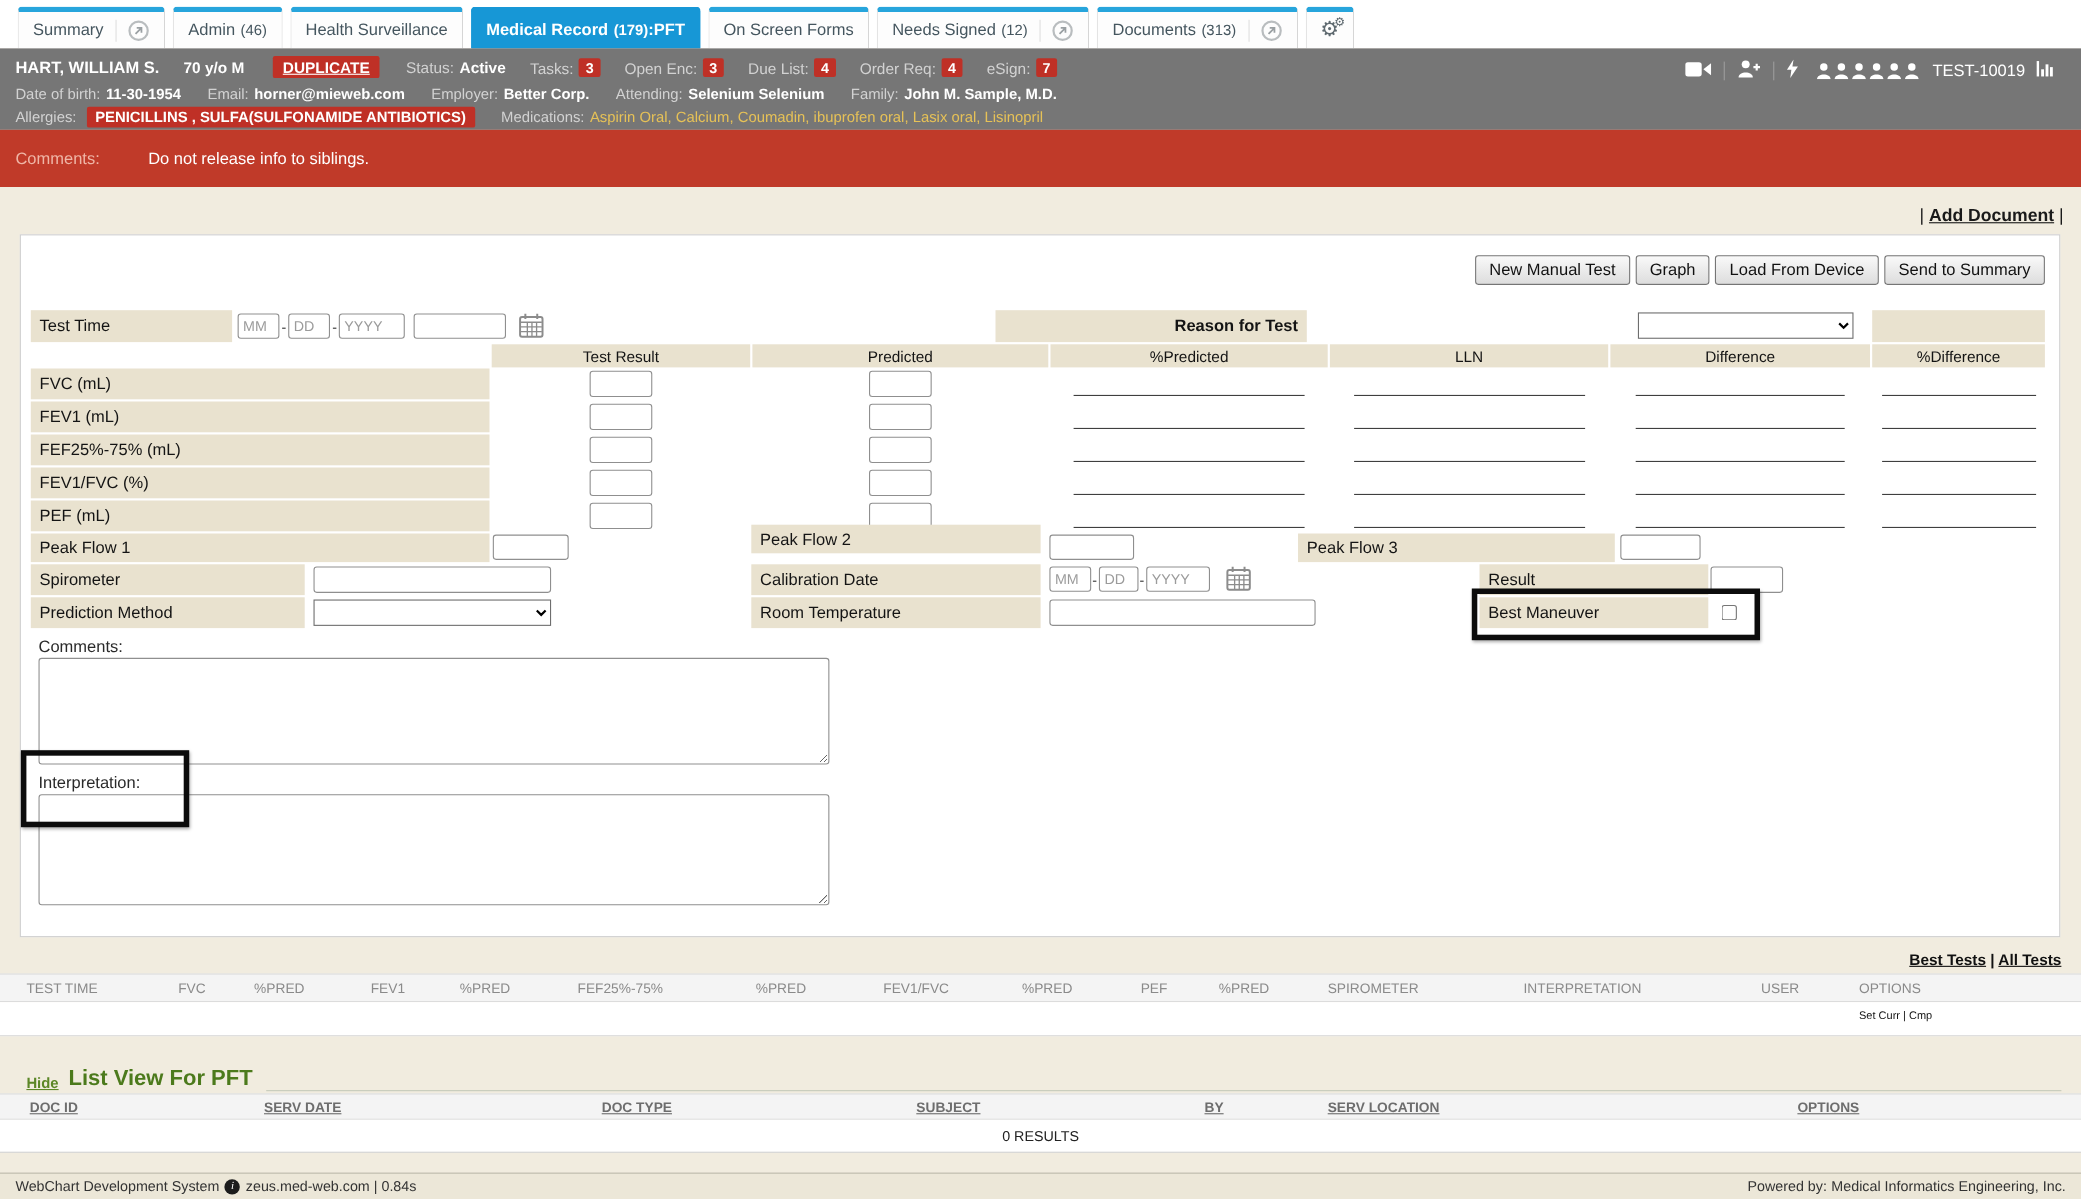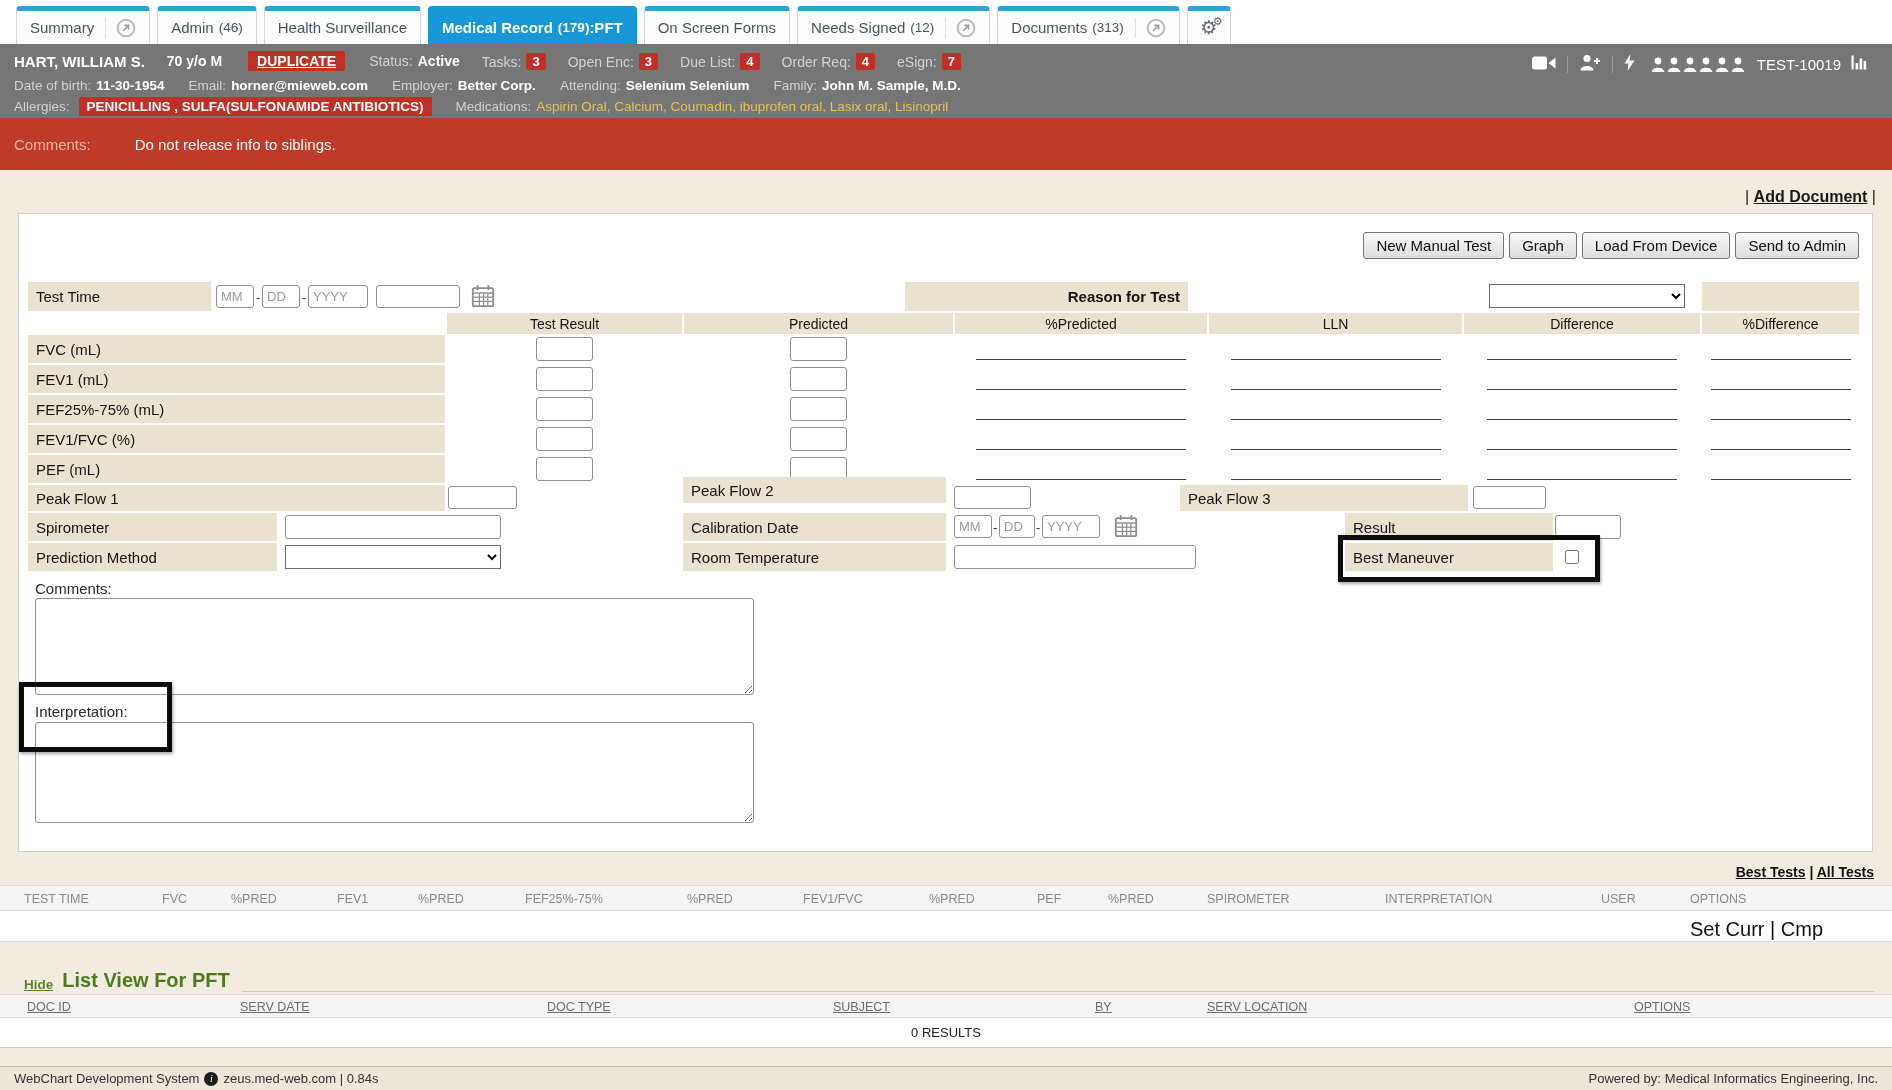--- a/index.html
+++ b/index.html
@@ -64,30 +64,30 @@
   .tarea { position:absolute; border:1px solid #8f8f8f; border-radius:3px; resize:both; font-family:"Liberation Sans",sans-serif; font-size:13px; padding:4px; }
   .hibox { position:absolute; border:5px solid #0c0c0c; background:transparent; box-shadow:1px 2px 3px rgba(0,0,0,0.35); pointer-events:none; }
   .cbx { position:absolute; width:14px; height:14px; }
 
   
   .tests-links { position:absolute; top:864px; right:18px; font-size:14px; font-weight:bold; color:#111; }
   .tests-links .lnk { text-decoration:underline; cursor:pointer; }
   .rhead { position:absolute; left:0; top:885px; width:100%; height:26px; background:#f4f4f4; border-top:1px solid #dcdcdc; border-bottom:1px solid #dcdcdc; }
   .rhead span { position:absolute; top:6px; font-size:12.5px; color:#8a8a8a; white-space:nowrap; }
   .rrow { position:absolute; left:0; top:911px; width:100%; height:31px; background:#ffffff; border-bottom:1px solid #dcdcdc; }
-  .setcurr { position:absolute; left:1690px; top:7px; font-size:20px; color:#111; }
+  .setcurr { position:absolute; left:1690px; top:7px; font-size:10px; color:#111; }
   .setcurr .lnk { cursor:pointer; }
 
   
   .lv-title { position:absolute; left:24px; top:964px; right:18px; height:28px; display:flex; align-items:flex-end; }
   .lv-hide { font-size:13.5px; font-weight:bold; color:#5c8727; text-decoration:underline; cursor:pointer; }
   .lv-name { font-size:20px; font-weight:bold; color:#4c7a1c; margin-left:9px; white-space:nowrap; }
   .lv-rule { flex:1; height:0; border-top:1px solid #c6cbbb; margin-left:12px; }
   .lvhead { position:absolute; left:0; top:994px; width:100%; height:24px; background:#f4f4f4; border-top:1px solid #dcdcdc; border-bottom:1px solid #dcdcdc; }
-  .lvhead span { position:absolute; top:5px; font-size:12.5px; color:#6d6d6d; text-decoration:underline; cursor:pointer; white-space:nowrap; }
+  .lvhead span { position:absolute; top:5px; font-size:12.5px; color:#6d6d6d; text-decoration:underline; cursor:pointer; white-space:nowrap;font-weight:bold; }
   .lvempty { position:absolute; left:0; top:1018px; width:100%; height:30px; background:#ffffff; border-bottom:1px solid #cfcfcf; text-align:center; font-size:13px; color:#222; line-height:30px; }
 
   
   .footer { position:absolute; left:0; top:1066px; width:100%; height:24px; background:#ece7d8; border-top:1px solid #bdb9ac; display:flex; align-items:center; justify-content:space-between; padding:0 14px; font-size:13px; color:#333; }
   .footer .fleft, .footer .fright { display:flex; align-items:center; }
   .info-ic { display:inline-flex; align-items:center; justify-content:center; width:14px; height:14px; border-radius:50%; background:#1c1c1c; color:#fff; font-size:10px; font-style:italic; font-family:"Liberation Serif",serif; margin:0 5px; }
 </style>
 </head>
 <body>
 
@@ -263,21 +263,21 @@
     <span class="lnk">Add Document</span>
     <span>|</span>
   </div>
 
   <div class="panel">
 
     <div class="btnrow">
       <button class="btn">New Manual Test</button>
       <button class="btn">Graph</button>
       <button class="btn">Load From Device</button>
-      <button class="btn">Send to Admin</button>
+      <button class="btn">Send to Summary</button>
     </div>
 
     <div class="bcell" style="left:9px; top:68px; width:183px; height:29px;">Test Time</div>
     <input class="tin" style="left: 197px; top: 71px; width: 38px; height: 23px;" placeholder="MM">
     <span class="dsep" style="left:237px; top:76px;">-</span>
     <input class="tin" style="left: 243px; top: 71px; width: 38px; height: 23px;" placeholder="DD">
     <span class="dsep" style="left:283px; top:76px;">-</span>
     <input class="tin" style="left: 289px; top: 71px; width: 60px; height: 23px;" placeholder="YYYY">
     <input class="tin" style="left: 357px; top: 71px; width: 84px; height: 23px;">
     <button class="calbtn" style="left:451px; top:70px;">

